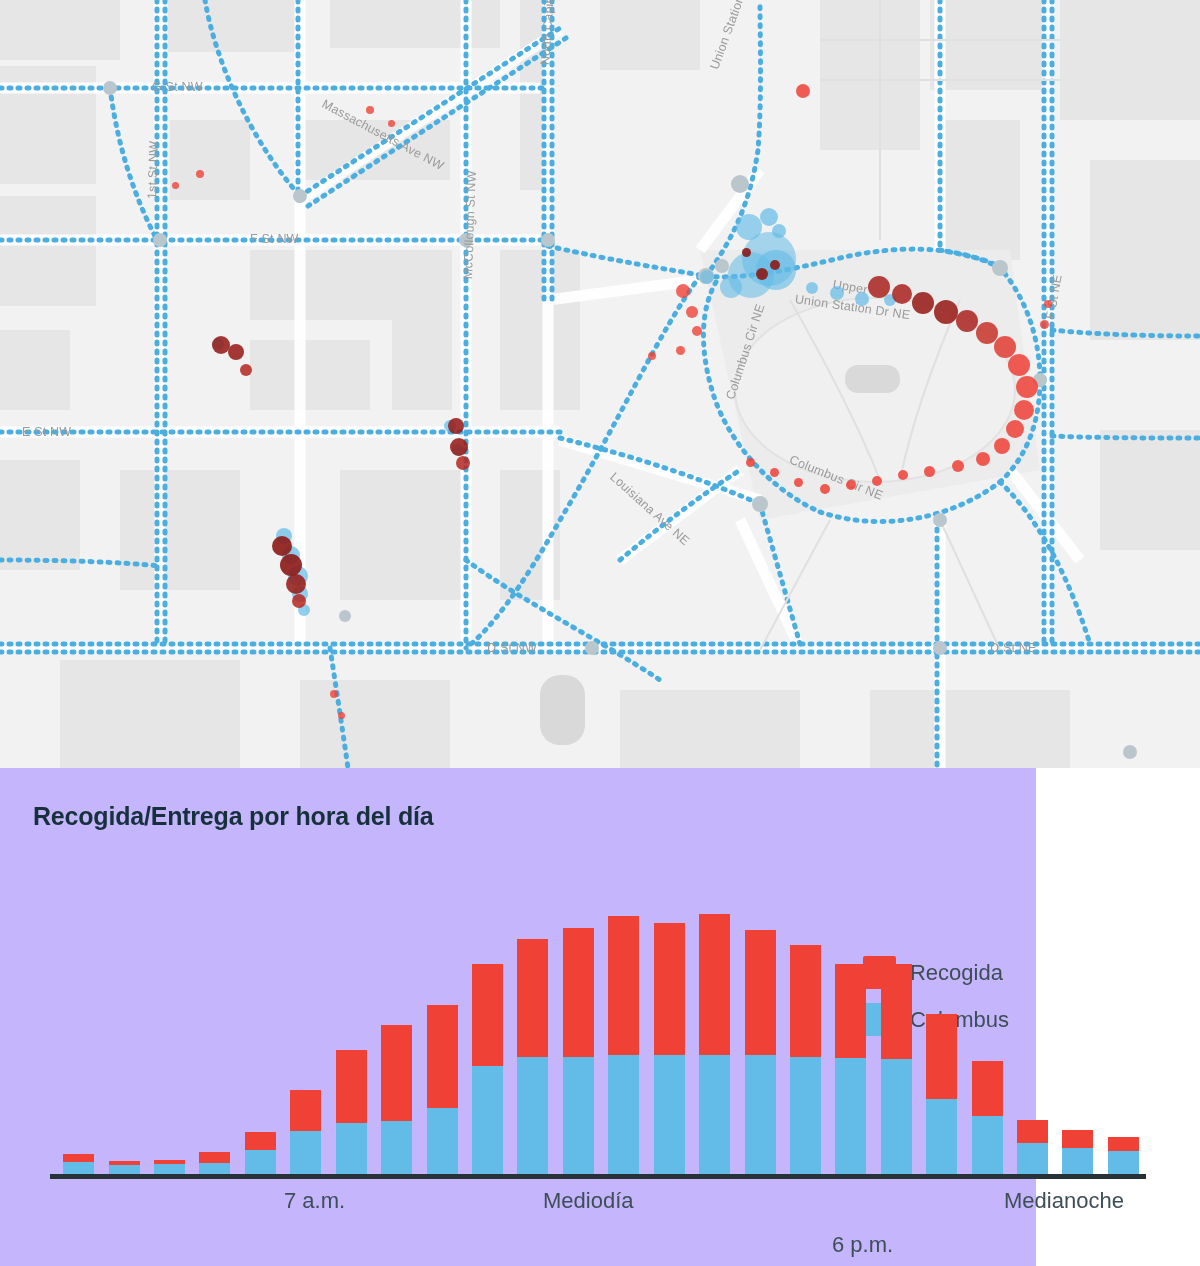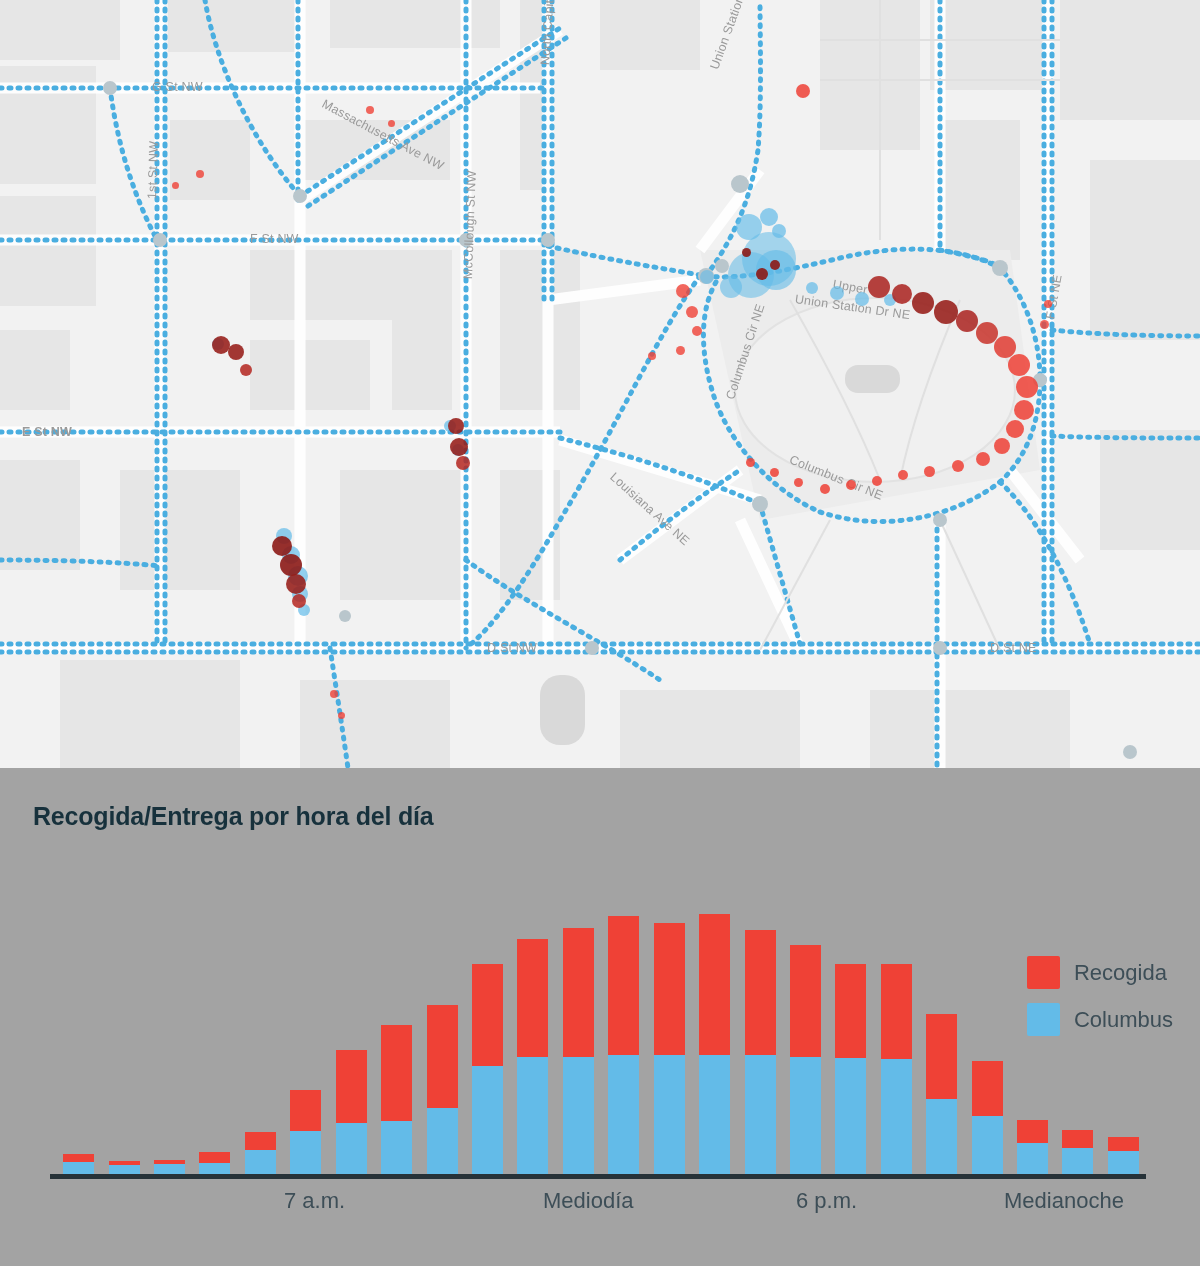--- a/index.html
+++ b/index.html
@@ -27,22 +27,22 @@
     letter-spacing: 0.2px;
     white-space: nowrap;
     pointer-events: none;
   }
 
   .dot { position: absolute; border-radius: 50%; }
 
   
   #chart-panel {
     position: relative;
-    width: 1200px; height: 498px;
-    background: #a3a3a3;
+    width: 1036px; height: 498px;
+    background: #c4b5fd;
     padding: 0;
   }
   #chart-title {
     position: absolute; left: 33px; top: 34px;
     font-size: 25px; font-weight: bold; color: #17313c;
     letter-spacing: -0.2px;
   }
   #chart-sub {
     position: absolute; left: 33px; top: 78px;
     font-size: 19px; color: #3d4e57; line-height: 1.45;
@@ -235,21 +235,21 @@
     <div class="street-label" style="left:152px; top:80px;">G St NW</div>
     <div class="street-label" style="left:323px; top:96px; transform:rotate(28deg); transform-origin:left center;">Massachusetts Ave NW</div>
     <div class="street-label" style="left:545px; top:58px; transform:rotate(-86deg); transform-origin:left center;">North Capitol St NE</div>
     <div class="street-label" style="left:714px; top:62px; transform:rotate(-70deg); transform-origin:left center;">Union Station Dr NE</div>
     <div class="street-label" style="left:152px; top:192px; transform:rotate(-88deg); transform-origin:left center;">1st St NW</div>
     <div class="street-label" style="left:250px; top:232px;">F St NW</div>
     <div class="street-label" style="left:468px; top:272px; transform:rotate(-88deg); transform-origin:left center;">McCollough St NW</div>
     <div class="street-label" style="left:795px; top:292px; transform:rotate(8deg); transform-origin:left center;">Union Station Dr NE</div>
     <div class="street-label" style="left:833px; top:277px; transform:rotate(10deg); transform-origin:left center;">Upper</div>
     <div class="street-label" style="left:1050px; top:312px; transform:rotate(-80deg); transform-origin:left center;">F St NE</div>
-    <div class="street-label" style="left:22px; top:425px;font-weight:bold;">E St NW</div>
+    <div class="street-label" style="left:22px; top:425px;">E St NW</div>
     <div class="street-label" style="left:730px; top:392px; transform:rotate(-72deg); transform-origin:left center;">Columbus Cir NE</div>
     <div class="street-label" style="left:790px; top:452px; transform:rotate(22deg); transform-origin:left center;">Columbus Cir NE</div>
     <div class="street-label" style="left:612px; top:468px; transform:rotate(42deg); transform-origin:left center;">Louisiana Ave NE</div>
     <div class="street-label" style="left:487px; top:641px;">D St NW</div>
     <div class="street-label" style="left:990px; top:641px;">D St NE</div>
   </div>
 
   <div>
     <div class="dot" style="left:742px; top:232px; width:54px; height:54px; background:rgba(99,187,232,.55);"></div>
     <div class="dot" style="left:728px; top:252px; width:46px; height:46px; background:rgba(99,187,232,.55);"></div>
@@ -441,16 +441,16 @@
           <div class="bar bar-bot" style="height: 23px; background: rgb(99, 187, 232);"></div>
         </div>
       </div>
   </div>
 
   <div id="axis-line"></div>
 
   <div id="x-ticks">
     <div class="x-tick" style="left:228px;">7 a.m.</div>
     <div class="x-tick" style="left:487px;">Mediodía</div>
-    <div class="x-tick" style="left:740px;">6 p.m.</div>
+    <div class="x-tick" style="left:776px;margin-top:44px;">6 p.m.</div>
     <div class="x-tick" style="left:948px;">Medianoche</div>
   </div>
 </div>
 
 </body></html>

